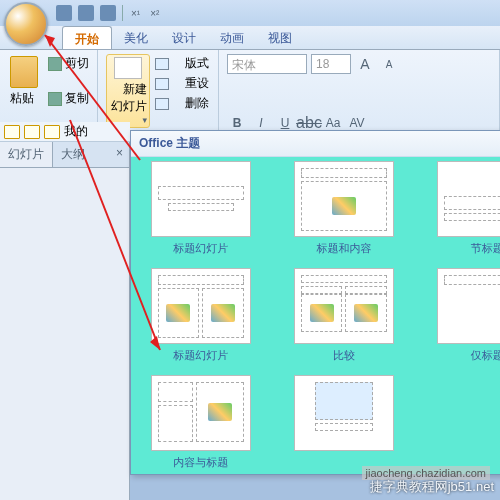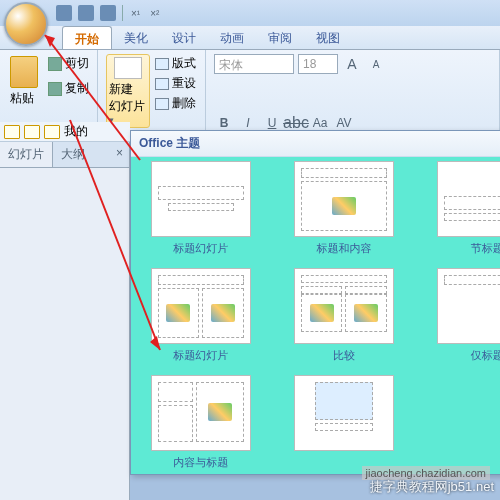--- a/index.html
+++ b/index.html
@@ -12,28 +12,28 @@
 .qat-x{color:#567;font-size:10px;padding:0 2px}
 .tabs{height:24px;background:linear-gradient(#e8f0fa,#d6e5f5);display:flex;padding-left:62px;border-bottom:1px solid #9ab}
 .tab{padding:4px 12px;color:#3b5998;cursor:pointer}
 .tab.active{background:#fff;border:1px solid #9ab;border-bottom:none;border-radius:3px 3px 0 0;color:#d46a00;font-weight:bold}
 .ribbon{height:92px;background:linear-gradient(#eef4fc,#dce9f7);border-bottom:1px solid #9ab;display:flex}
 .group{border-right:1px solid #bcd;padding:2px 6px;display:flex;flex-direction:column;justify-content:space-between}
 .group-title{color:#567;text-align:center;font-size:11px;padding-top:2px}
 .clip-col{display:flex;gap:4px}
 .paste-btn{width:36px;text-align:left;padding:4px}
 .paste-ico{width:28px;height:32px;background:linear-gradient(#f5d080,#e8b050);border:1px solid #c90;margin:0 auto 2px;border-radius:2px}
-.clip-btns{display:flex;flex-direction:column;gap:6px;padding-top:2px}
+.clip-btns{display:flex;flex-direction:column;gap:16px;padding-top:2px}
 .clip-row{display:flex;align-items:center;gap:3px;padding:1px 2px}
 .clip-ico{width:14px;height:14px;background:#7a9;border:1px solid #697}
-.newslide{width:44px;text-align:left;background:linear-gradient(#fef5d8,#fce39a);border:1px solid #e6c560;border-radius:3px;padding:2px;margin:2px}
+.newslide{width:44px;text-align:right;background:linear-gradient(#fef5d8,#fce39a);border:1px solid #e6c560;border-radius:3px;padding:2px;margin:2px}
 .ns-ico{width:28px;height:22px;background:#fff;border:1px solid #bbb;margin:0 auto 2px}
 .ns-arrow{font-size:9px;color:#567}
 .layout-btns{display:flex;flex-direction:column;gap:1px;padding:2px}
-.lb-row{display:flex;align-items:center;gap:3px;padding:1px}
+.lb-row{display:flex;align-items:center;gap:16px;padding:1px}
 .lb-ico{width:14px;height:12px;border:1px solid #789;background:#def}
 .font-group{flex:1;padding:4px 8px}
 .font-row{display:flex;gap:4px;align-items:center;margin-bottom:4px}
 .font-select{background:#fff;border:1px solid #9ab;padding:2px 4px;color:#999;min-width:80px;height:20px}
 .font-btn{width:20px;height:20px;border:1px solid transparent;display:flex;align-items:center;justify-content:center;color:#567}
 .sidebar{position:absolute;left:0;top:142px;width:130px;background:#e8eef7;height:358px;border-right:1px solid #9ab}
 .sb-tabs{display:flex;background:#d6e3f2;border-bottom:1px solid #9ab}
 .sb-tab{padding:4px 8px;color:#567}
 .sb-tab.active{background:#e8eef7;border-right:1px solid #9ab}
 .sb-x{margin-left:auto;padding:4px 6px;color:#567}
@@ -72,21 +72,20 @@
     <span class="qat-x">×¹</span>
     <span class="qat-x">×²</span>
   </div>
 </div>
 
 <div class="tabs">
   <div class="tab active">开始</div>
   <div class="tab">美化</div>
   <div class="tab">设计</div>
   <div class="tab">动画</div>
-  <div class="tab">审阅</div>
   <div class="tab">视图</div>
 </div>
 
 <div class="ribbon">
   <div class="group">
     <div class="clip-col">
       <div class="paste-btn">
         <div class="paste-ico"></div>
         <div>粘贴</div>
       </div>

